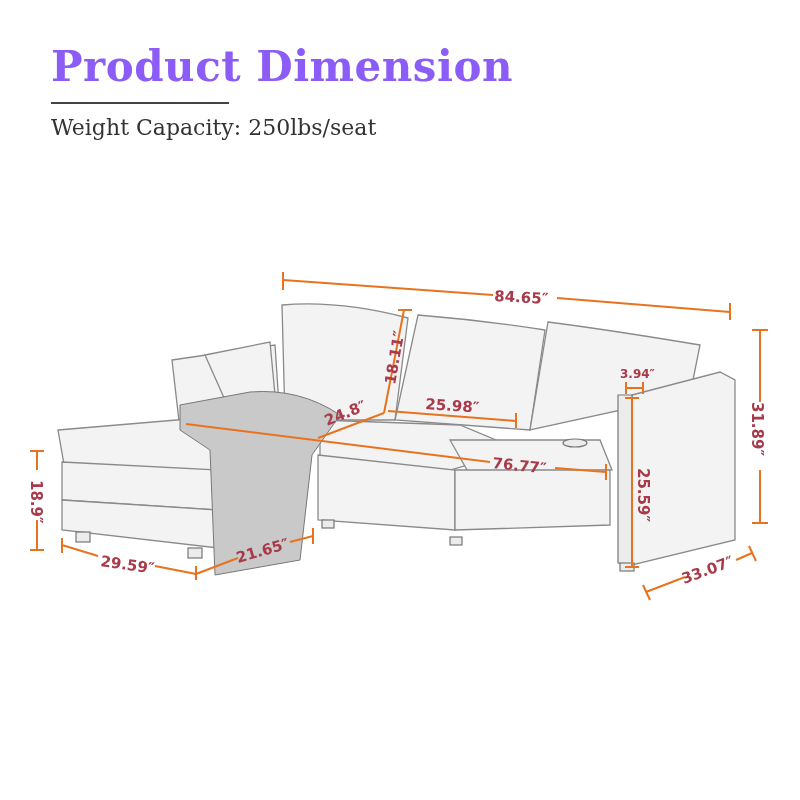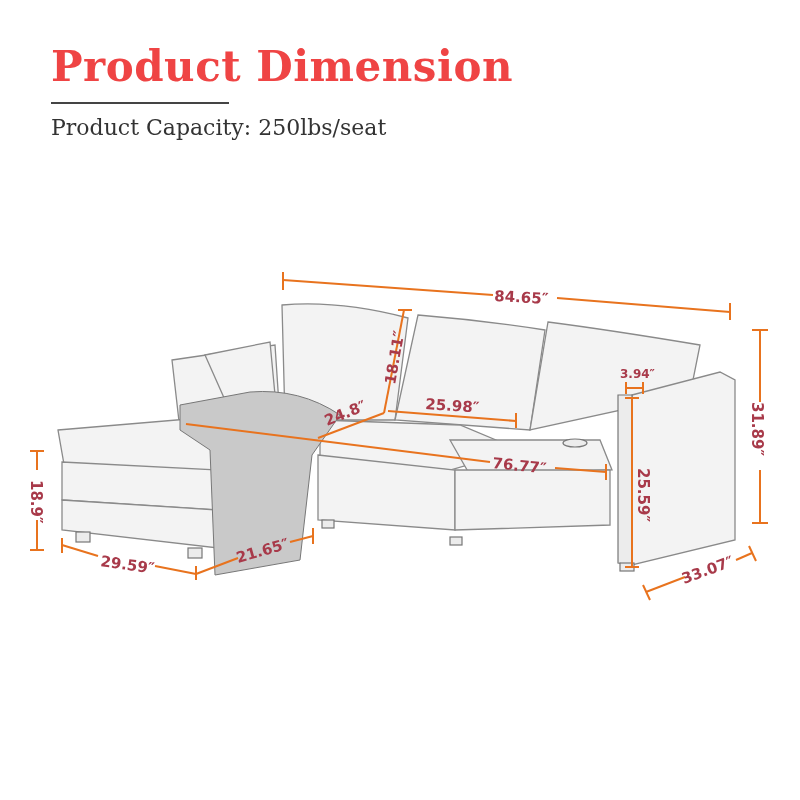--- a/index.html
+++ b/index.html
@@ -1,20 +1,20 @@
 <!DOCTYPE html>
 <html><head>
 <meta charset="utf-8">
 <style>
   html, body { margin: 0; padding: 0; background: #ffffff; }
   body { width: 800px; height: 800px; position: relative; overflow: hidden; }
   .title {
     position: absolute; left: 51px; top: 42px;
     font-family: "DejaVu Serif", serif; font-weight: bold;
-    font-size: 42px; color: #ef4444; letter-spacing: 0.5px; margin: 0;
+    font-size: 42px; color: #8b5cf6; letter-spacing: 0.5px; margin: 0;
   }
   .rule { position: absolute; left: 51px; top: 102px; width: 178px; height: 2px; background: #444; }
   .subtitle {
     position: absolute; left: 51px; top: 115px;
     font-family: "DejaVu Serif", serif; font-size: 22px; color: #333;
   }
   svg.diagram { position: absolute; left: 0; top: 0; }
   .dim {
     font-family: "DejaVu Sans", sans-serif; font-weight: bold;
     font-size: 15px; fill: #a83a4a;
@@ -23,21 +23,21 @@
   .ln { stroke: #e8731e; stroke-width: 2; fill: none; }
   .sofa { stroke: #8a8a8a; stroke-width: 1.3; fill: #f3f3f3; }
   .sofa-dk { stroke: #777; stroke-width: 1.2; fill: #ececec; }
   .throw { stroke: #777; stroke-width: 1; fill: #c9c9c9; }
 </style>
 </head>
 <body>
 
 <h1 class="title">Product Dimension</h1>
 <div class="rule"></div>
-<div class="subtitle">Product Capacity: 250lbs/seat</div>
+<div class="subtitle">Weight Capacity: 250lbs/seat</div>
 
 <svg class="diagram" width="800" height="800" viewBox="0 0 800 800">
 
   <g>
 
     <path class="sofa" d="M172 360 L275 345 L280 420 L180 430 Z"></path>
 
     <path class="sofa" d="M282 305 Q340 300 408 318 L395 420 L285 420 Z"></path>
     <path class="sofa" d="M418 315 Q480 320 545 330 L530 430 L395 420 Z"></path>
     <path class="sofa" d="M548 322 Q610 330 700 345 L690 395 L530 430 Z"></path>

